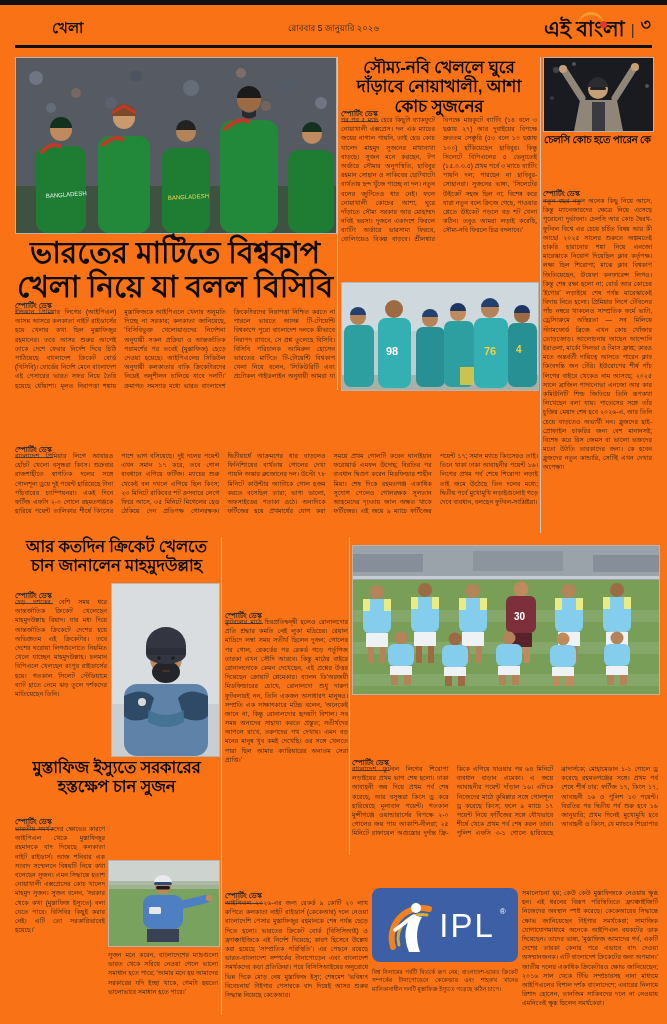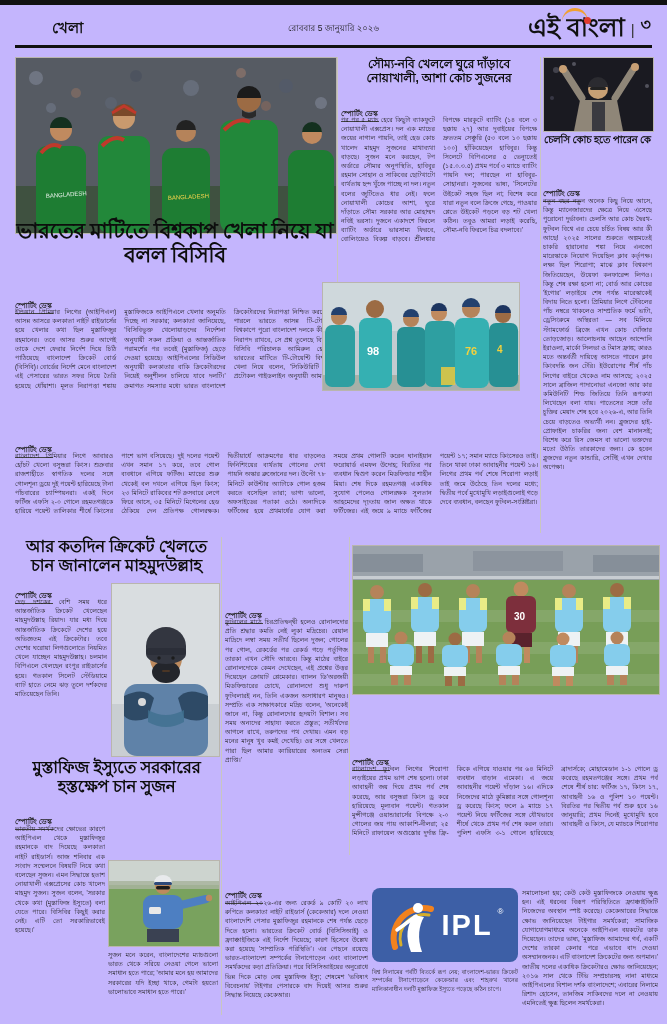--- a/index.html
+++ b/index.html
@@ -1,44 +1,44 @@
 <!DOCTYPE html>
 <html><head>
 <meta charset="utf-8">
 <style>
   html,body{margin:0;padding:0;background:#888;}
   .page{
     position:relative;width:667px;height:1024px;margin:0 auto;
-    background:#c4b5fd;overflow:hidden;
+    background:#f97316;overflow:hidden;
     font-family:"Liberation Sans","DejaVu Sans",sans-serif;color:#111;
   }
   .abs{position:absolute;}
   .rule{background:#111;}
   .vline{position:absolute;width:1px;background:#c9c6c0;}
   .headline{font-weight:700;text-align:center;line-height:1.14;color:#0d0d0d;letter-spacing:-.2px;}
   .byline{font-size:7px;font-weight:700;border-bottom:1px solid #444;display:inline-block;padding:0 1px 1px 0;color:#222;}
   .body-text{
     font-size:6.3px;line-height:1.46;text-align:justify;color:#1c1c1c;
     column-gap:8px;overflow:hidden;word-break:break-word;
   }
   .photo{border:1px solid #b9b5ae;background:#ddd;overflow:hidden;}
   .photo svg{display:block;}
   
   .hdr-section{font-size:15px;font-weight:700;}
   .hdr-date{font-size:8.5px;text-align:center;color:#222;}
   .brand-wrap{display:flex;align-items:flex-end;gap:5px;}
-  .brand-text{font-size:25px;font-weight:800;position:relative;line-height:1;}
+  .brand-text{font-size:21px;font-weight:800;position:relative;line-height:1;font-family:Liberation Serif, serif;}
   .brand-arc{position:absolute;left:34px;top:-7px;width:26px;height:11px;
     border-top:3px solid #f0a030;border-radius:50%/100% 100% 0 0;}
   .brand-dot{position:absolute;left:56px;top:2px;width:7px;height:7px;border-radius:50%;background:#e03a2f;}
   .brand-sep{font-size:15px;color:#333;padding:0 1px 2px 1px;}
   .brand-page{font-size:16px;font-weight:800;padding-bottom:1px;}
   
   .ipl-box{background:#3d5fa6;border-radius:8px;display:flex;align-items:center;justify-content:center;gap:4px;}
-  .ipl-text{color:#fff;font-weight:700;font-size:29px;letter-spacing:2px;line-height:1;}
+  .ipl-text{color:#fff;font-weight:400;font-size:33px;letter-spacing:2px;line-height:1;}
   .ipl-reg{color:#fff;font-size:8px;vertical-align:top;position:relative;top:-14px;left:1px;font-weight:400;}
   .caption{font-size:5.8px;line-height:1.45;text-align:justify;color:#222;}
 </style>
 </head>
 <body>
 
 <div class="page">
 
   <div class="abs rule" style="left:0;top:0;width:667px;height:5px;"></div>
   <div class="abs hdr-section" style="left:52px;top:16px;">খেলা</div>
@@ -107,28 +107,28 @@
         <path d="M226,52 q7,6 14,0 l0,6 q-7,5 -14,0 z" fill="#2a2a2a"></path>
       </g>
 
       <g>
         <rect x="272" y="92" width="46" height="83" rx="11" fill="#1e7d33"></rect>
         <circle cx="296" cy="76" r="10" fill="#c08a5f"></circle>
         <path d="M286,74 a10,10 0 0 1 20,0 z" fill="#14301f"></path>
       </g>
     </svg>
   </div>
-  <div class="abs headline" style="left:15px;top:220px;width:320px;font-size:21px;font-family:Liberation Serif, serif;">ভারতের মাটিতে বিশ্বকাপ খেলা নিয়ে যা বলল বিসিবি</div>
+  <div class="abs headline" style="left:15px;top:236px;width:320px;font-size:30px;">ভারতের মাটিতে বিশ্বকাপ খেলা নিয়ে যা বলল বিসিবি</div>
   <div class="abs" style="left:15px;top:294px;"><span class="byline">স্পোর্টিং ডেস্ক</span></div>
   <div class="abs body-text" style="left:15px;top:307px;width:320px;height:84px;column-count:3;">ইন্ডিয়ান প্রিমিয়ার লিগের (আইপিএল) আসন্ন আসরে কলকাতা নাইট রাইডার্সের হয়ে খেলার কথা ছিল মুস্তাফিজুর রহমানের। তবে আসর শুরুর আগেই তাকে দেশে ফেরার নির্দেশ দিয়ে চিঠি পাঠিয়েছে বাংলাদেশ ক্রিকেট বোর্ড (বিসিবি)। বোর্ডের নির্দেশ মেনে বাংলাদেশ এই পেসারের ভারত সফর নিয়ে তৈরি হয়েছে ধোঁয়াশা। মূলত নিরাপত্তা শঙ্কায় মুস্তাফিজকে আইপিএলে খেলার অনুমতি দিচ্ছে না সরকার; কলকাতা জানিয়েছে, 'বিসিবিভুক্ত খেলোয়াড়দের নির্দেশনা অনুযায়ী সকল প্রক্রিয়া ও আন্তর্জাতিক পরামর্শের পর তবেই (মুস্তাফিজ) ছেড়ে দেওয়া হয়েছে। আইপিএলের সিডিউল অনুযায়ী কলকাতার বাকি ক্রিকেটারদের নিয়েই অনুশীলন চালিয়ে যাবে দলটি।' ক্রমাগত সমস্যার মধ্যে ভারত বাংলাদেশ ক্রিকেটারদের নিরাপত্তা নিশ্চিত করতে না পারলে ভারতে আসন্ন টি-টোয়েন্টি বিশ্বকাপে পুরো বাংলাদেশ দলকে কীভাবে নিরাপদ রাখবে, সে প্রশ্ন তুলেছে বিসিবি। বিসিবি পরিচালক আমিরুল হোসেন ভারতের মাটিতে টি-টোয়েন্টি বিশ্বকাপ খেলা নিয়ে বলেন, 'সিকিউরিটি এবং প্রটোকল গাইডলাইন অনুযায়ী আমরা যা দেখব, তারপর ক্রিকেটারদের নিরাপত্তার বিষয়ে কথা বলে সিদ্ধান্ত নেব।'</div>
 
-  <div class="abs headline" style="left:341px;top:58px;width:196px;font-size:12px;">সৌম্য-নবি খেললে ঘুরে দাঁড়াবে নোয়াখালী, আশা কোচ সুজনের</div>
+  <div class="abs headline" style="left:341px;top:58px;width:196px;font-size:17px;">সৌম্য-নবি খেললে ঘুরে দাঁড়াবে নোয়াখালী, আশা কোচ সুজনের</div>
   <div class="abs" style="left:341px;top:102px;"><span class="byline">স্পোর্টিং ডেস্ক</span></div>
   <div class="abs body-text" style="left:341px;top:115px;width:196px;height:163px;column-count:2;">পর পর ৫ ম্যাচ হেরে কিছুটা ব্যাকফুটে নোয়াখালী এক্সপ্রেস। দল এক ম্যাচের জয়ের নাগাল পায়নি, তাই হেড কোচ খালেদ মাহমুদ সুজনের মাথাব্যথা বাড়ছে। সুজন মনে করছেন, টপ অর্ডারে সৌম্যর অনুপস্থিতি, হাবিবুর রহমান সোহান ও সাকিবের ছোটখাটো ব্যর্থতায় ছন্দ খুঁজে পাচ্ছে না দল। নতুন বলের জুটিতেও ধার নেই। ফলে নোয়াখালী কোচের আশা, ঘুরে দাঁড়াতে সৌম্য সরকার আর মোহাম্মদ নবিই ভরসা। দুজনে একাদশে ফিরলে ব্যাটিং অর্ডারে ভারসাম্য ফিরবে, বোলিংয়েও বিকল্প বাড়বে। শ্রীলঙ্কার বিপক্ষে মারকুটে ব্যাটিং (১৪ বলে ৩ ছক্কায় ২৭) আর দুবাইয়ের বিপক্ষে দ্রুততম সেঞ্চুরি (৫৩ বলে ১০ ছক্কায় ১০০) হাঁকিয়েছেন হাবিবুর। কিন্তু সিলেটে বিপিএলের ৫ ভেন্যুতেই (১৫.০.৩.৫) প্রথম পর্বে ৩ ম্যাচে ব্যাটিং পায়নি দল; পারছেন না হাবিবুর-সোহানরা। সুজনের ভাষ্য, 'সিলেটের উইকেট সহজ ছিল না; বিশেষ করে যারা নতুন বলে ক্রিজে গেছে, পাওয়ার প্লেতে উইকেট পড়লে বড় শট খেলা কঠিন। তবুও আমরা লড়াই করেছি, সৌম্য-নবি ফিরলে চিত্র বদলাবে।'</div>
-  <div class="abs photo" style="left:322px;top:282px;width:196px;height:107px;text-decoration:underline;">
+  <div class="abs photo" style="left:341px;top:282px;width:196px;height:107px;text-decoration:underline;">
     <svg width="196" height="107" viewBox="0 0 196 107">
       <rect width="196" height="107" fill="#c2cbd0"></rect>
       <rect width="196" height="48" fill="#cfd8dc"></rect>
       <rect y="92" width="196" height="15" fill="#a8b0a8"></rect>
       <g>
         <g>
             <circle cx="16" cy="34" r="8" fill="#b5835a"></circle>
             <path d="M8,32 a8,8 0 0 1 16,0 z" fill="#23406e"></path>
             <rect x="2" y="42" width="30" height="62" rx="7" fill="#2e9fa1"></rect>
           </g>

